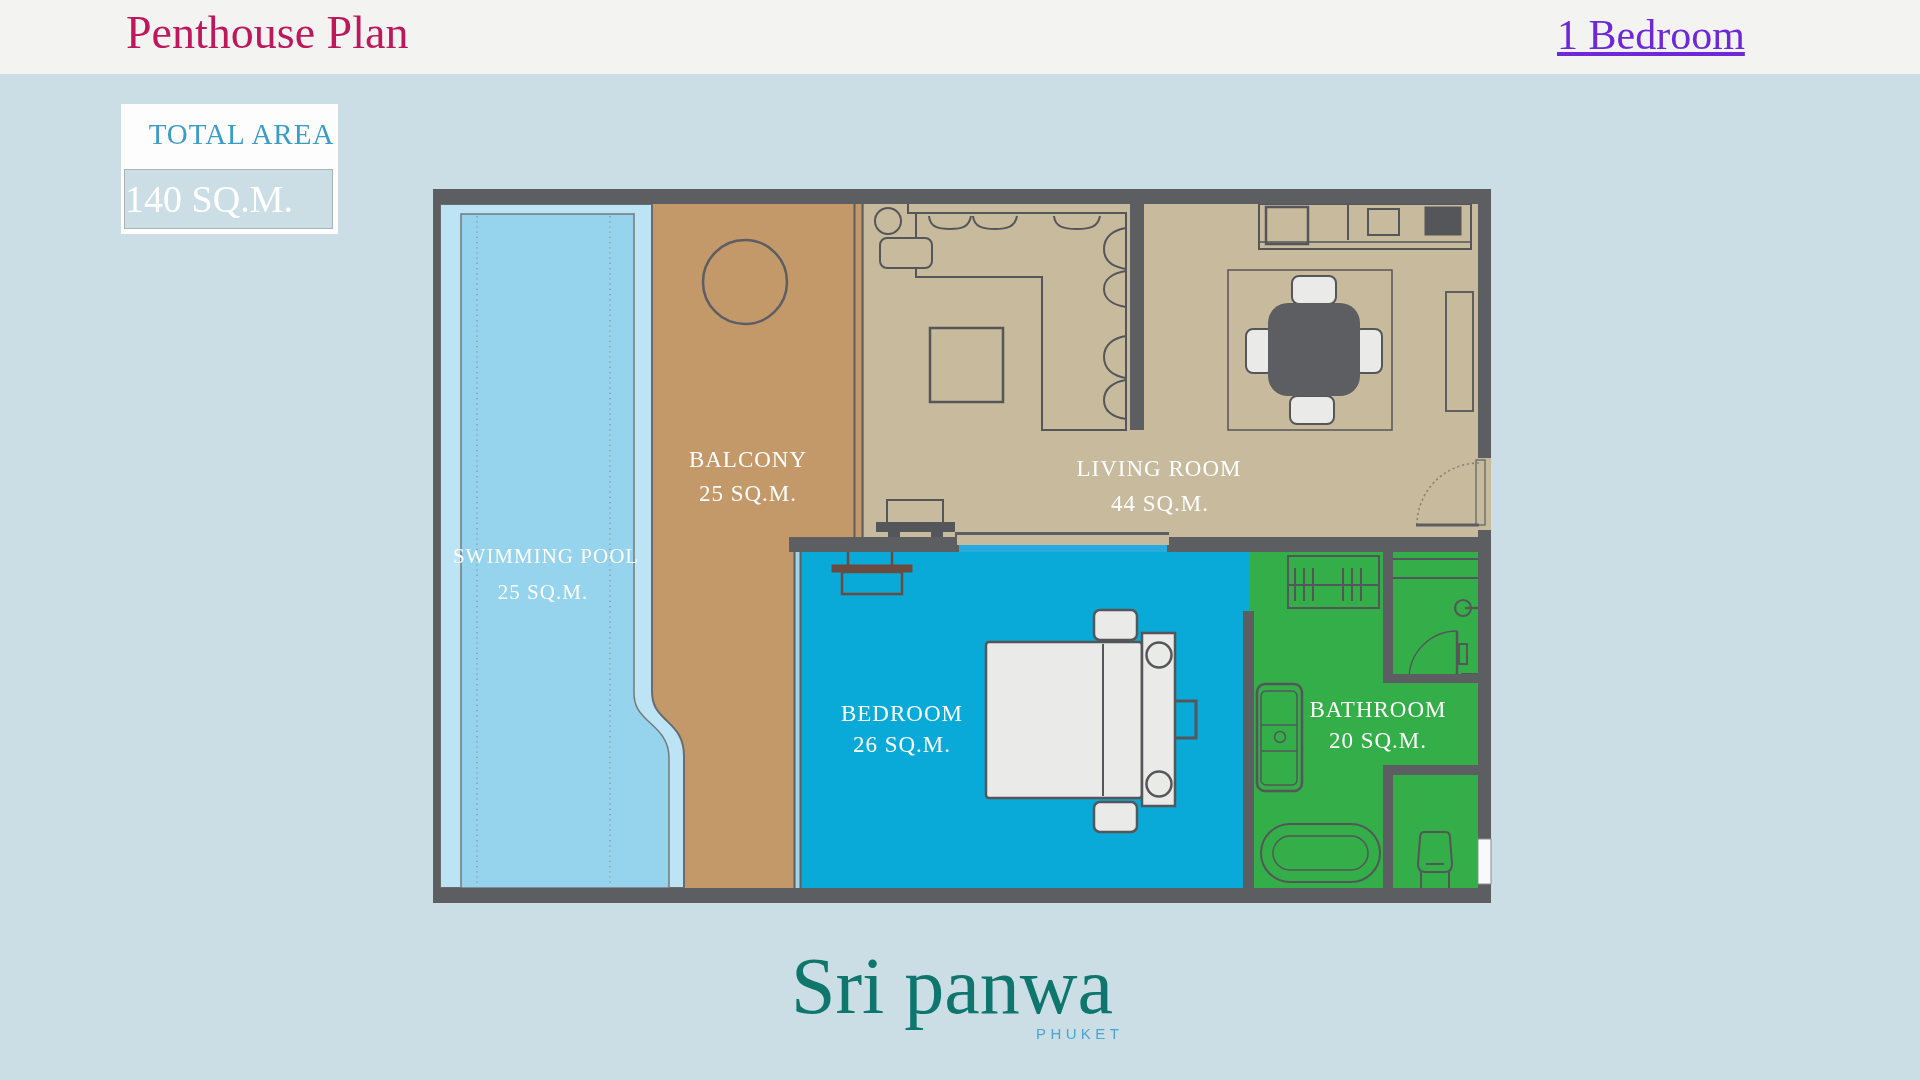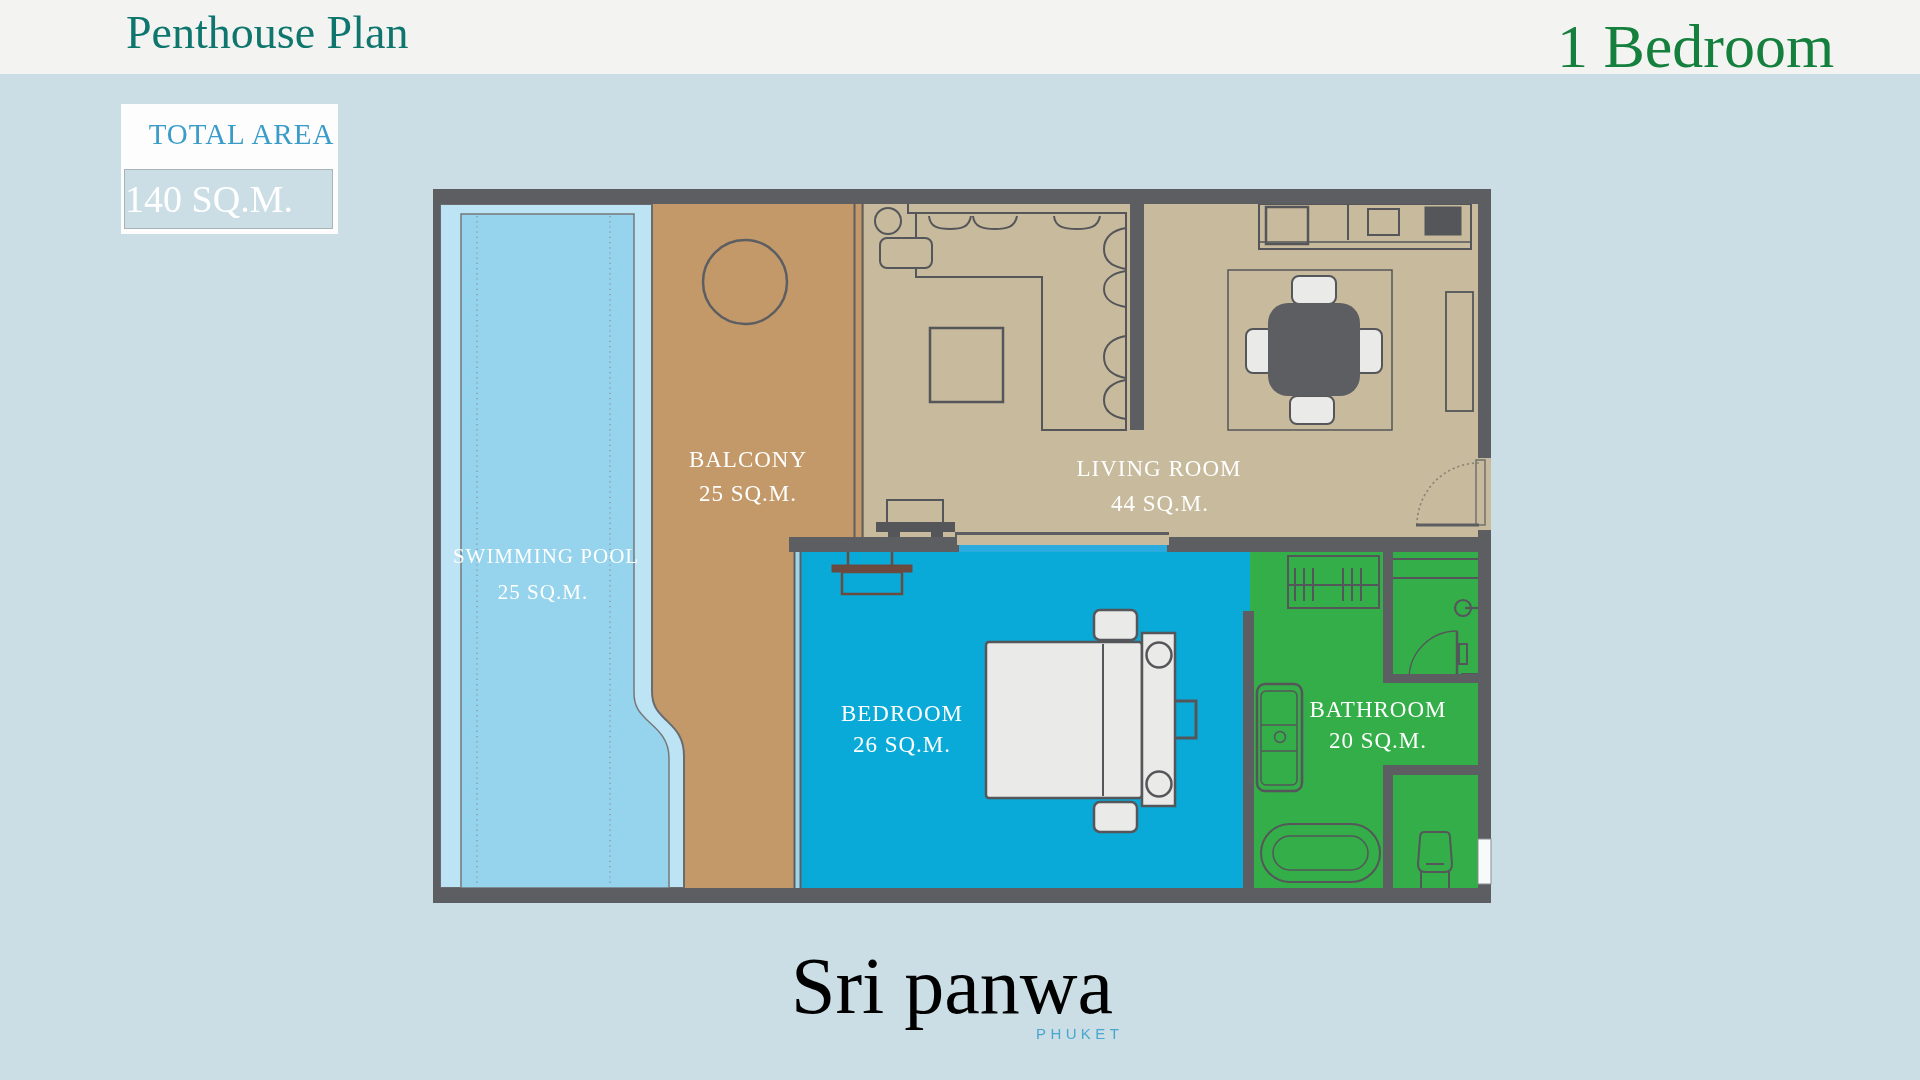--- a/index.html
+++ b/index.html
@@ -3,23 +3,23 @@
 <meta charset="utf-8">
 <style>
 html,body{margin:0;padding:0;width:1920px;height:1080px;background:#cbdee5;overflow:hidden;font-family:"Liberation Serif",serif;}
 .abs{position:absolute;}
 </style>
 </head>
 <body>
 
 <div class="abs" style="left:0;top:0;width:1920px;height:74px;background:#f3f3f2;"></div>
 
-<div class="abs" style="left:126px;top:6px;font-size:46px;color:#0f766e;">Penthouse Plan</div>
-
-<div class="abs" style="left:1557px;top:11px;font-size:62px;color:#15803d;">1 Bedroom</div>
+<div class="abs" style="left:126px;top:6px;font-size:46px;color:#be185d;">Penthouse Plan</div>
+
+<div class="abs" style="left:1557px;top:11px;font-size:42px;color:#6d28d9;text-decoration:underline;">1 Bedroom</div>
 
 <div class="abs" style="left:121px;top:104px;width:217px;height:130px;background:#fdfdfd;"></div>
 
 <div class="abs" style="left:121px;top:118px;width:241px;text-align:center;font-size:29px;letter-spacing:1px;color:#3a9cc8;">TOTAL AREA</div>
 
 <div class="abs" style="left:124px;top:169px;width:207px;height:58px;background:#cbdee5;border:1px solid #a9b4b9;"></div>
 
 <div class="abs" style="left:124px;top:169px;width:170px;height:60px;line-height:60px;text-align:center;font-size:38px;color:#ffffff;">140 SQ.M.</div>
 
 <svg class="abs" style="left:0;top:0;" width="1920" height="1080" viewBox="0 0 1920 1080">
@@ -218,15 +218,15 @@
     <text x="1160" y="511" font-size="23">44 SQ.M.</text>
 
     <text x="902" y="721" font-size="23">BEDROOM</text>
     <text x="902" y="752" font-size="23">26 SQ.M.</text>
 
     <text x="1378" y="717" font-size="23">BATHROOM</text>
     <text x="1378" y="748" font-size="23">20 SQ.M.</text>
   </g>
 </svg>
 
-<div class="abs" style="left:652px;top:946px;width:600px;text-align:center;font-size:80px;color:#000000;line-height:1;white-space:nowrap;">Sri panwa</div>
+<div class="abs" style="left:652px;top:946px;width:600px;text-align:center;font-size:80px;color:#0f766e;line-height:1;white-space:nowrap;">Sri panwa</div>
 
 <div class="abs" style="left:1036px;top:1025px;font-size:15px;letter-spacing:4.4px;color:#4aa6ce;font-family:'Liberation Sans',sans-serif;">PHUKET</div>
 
 </body></html>

